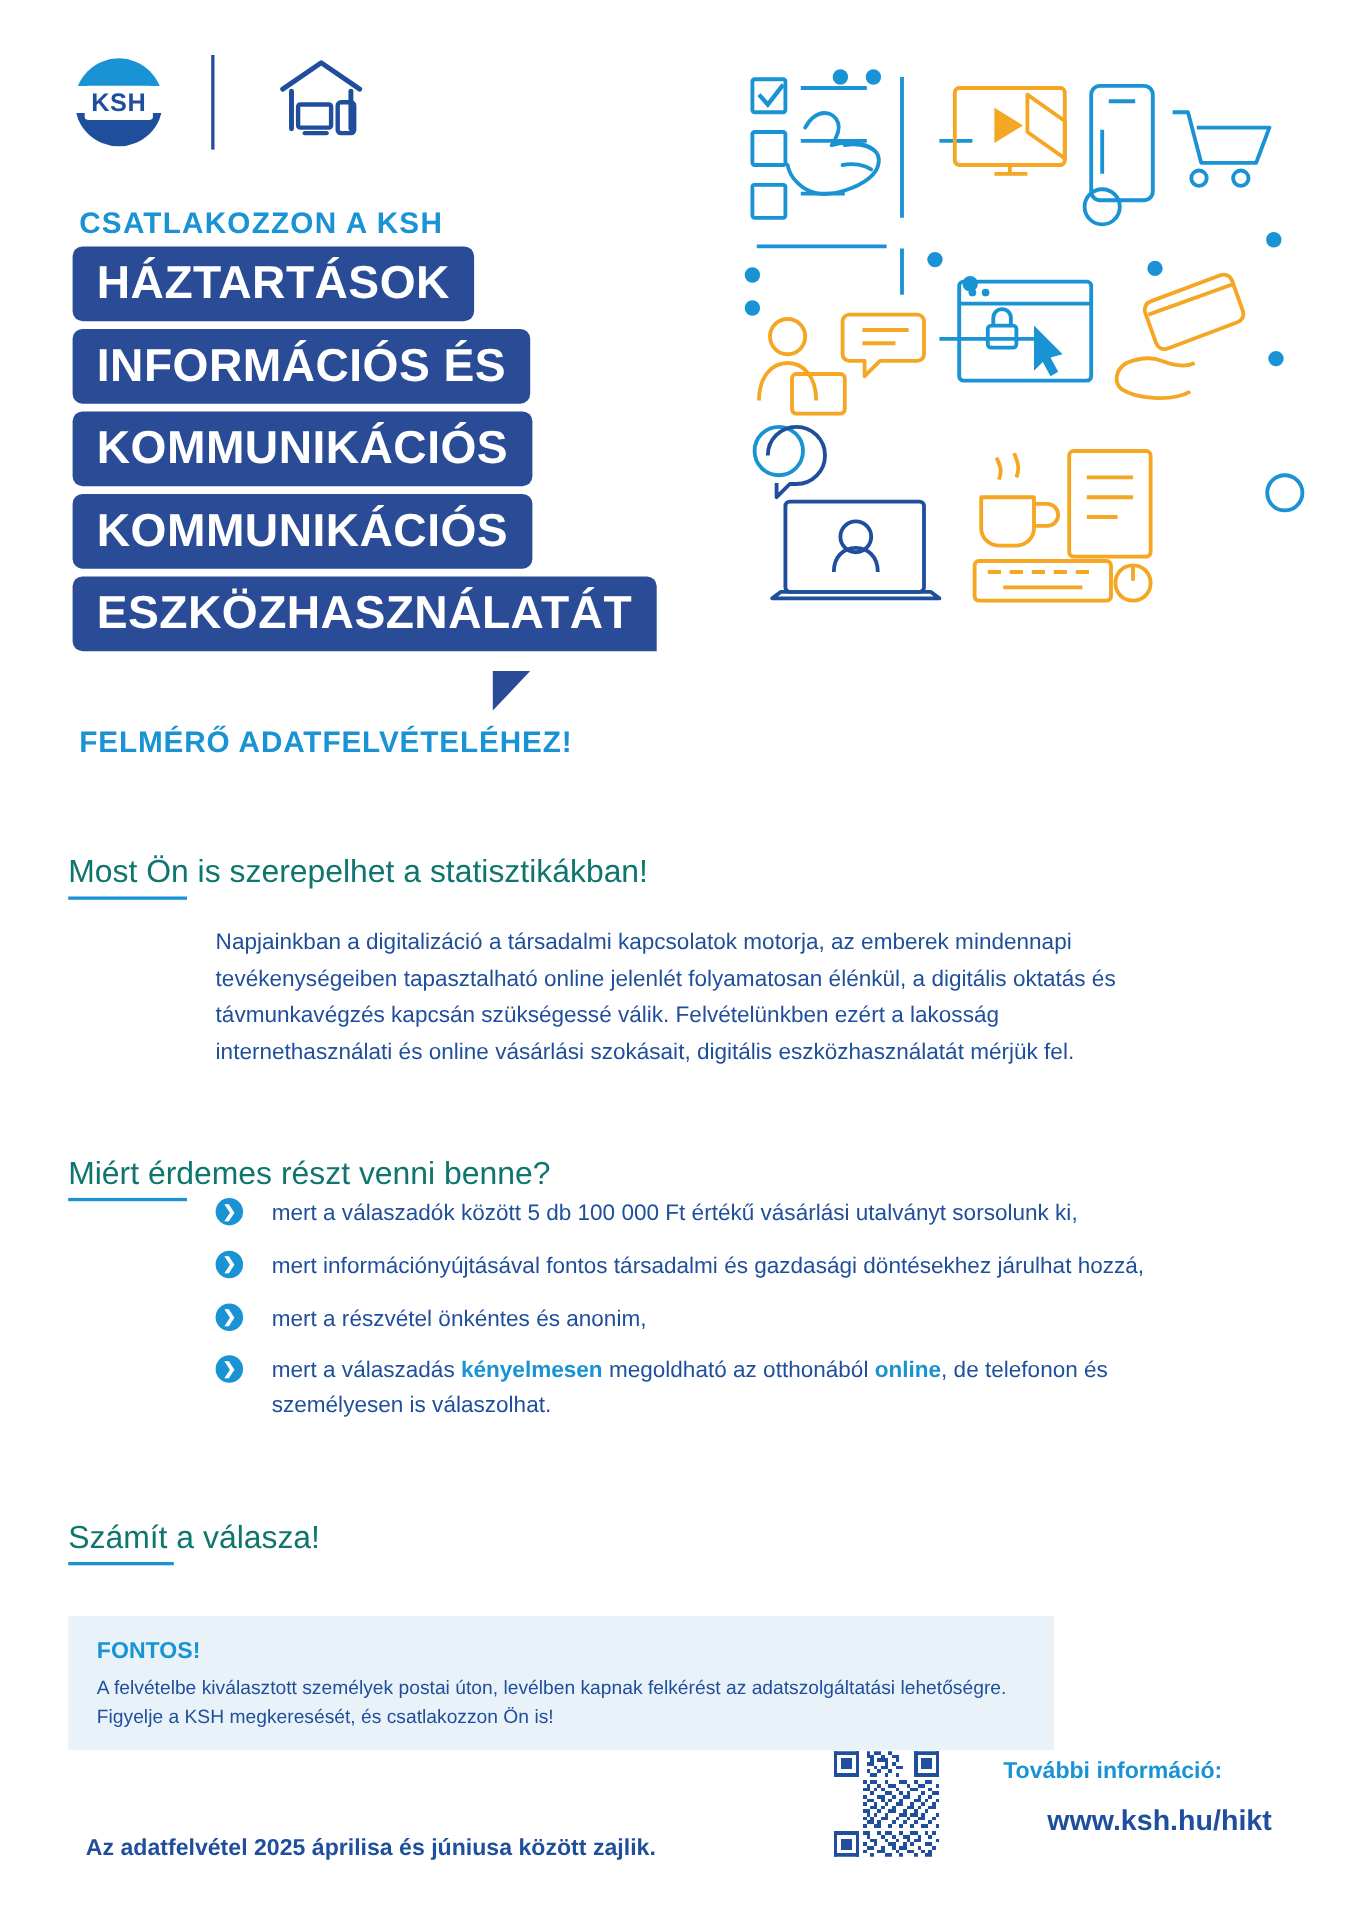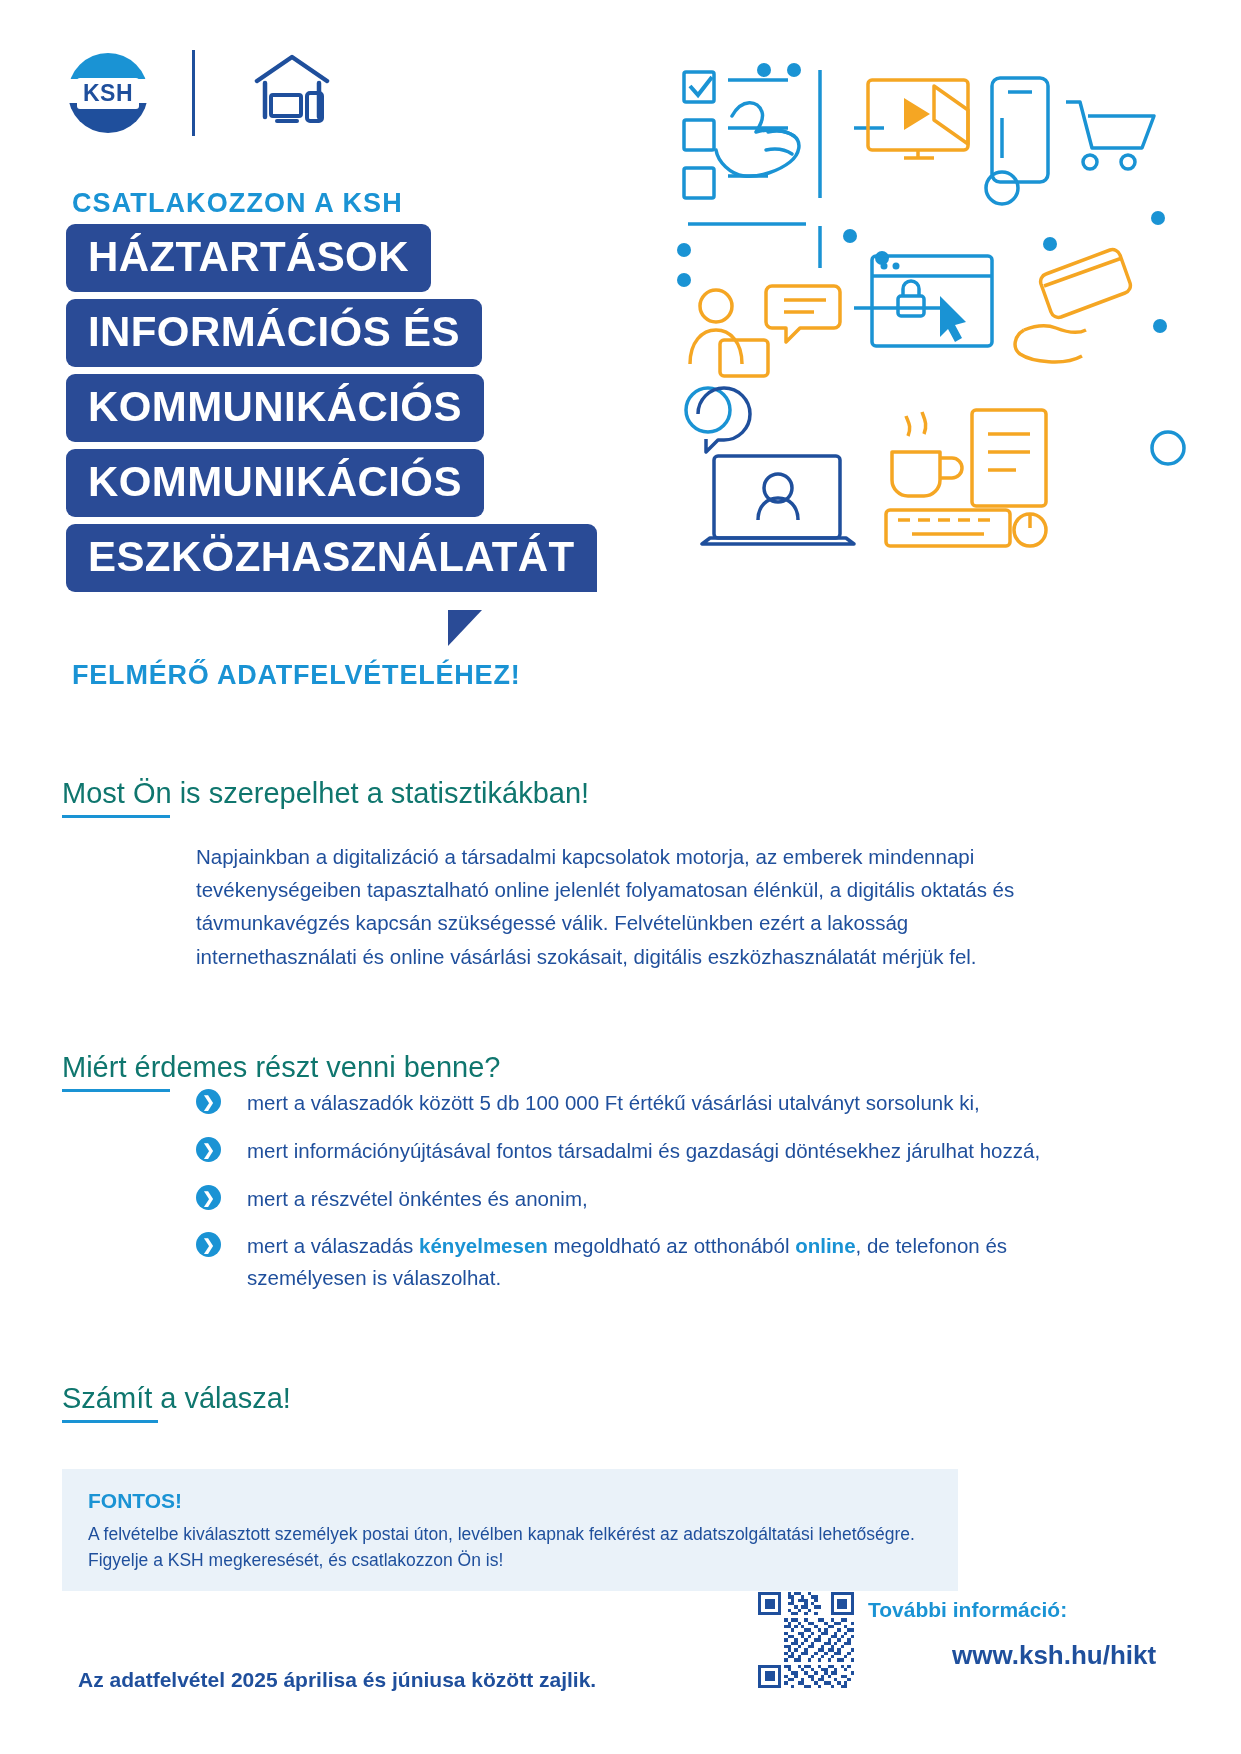--- a/index.html
+++ b/index.html
@@ -232,21 +232,21 @@
   }
   .qr {
     position: absolute;
     left: 758px;
     top: 1592px;
     width: 96px;
     height: 96px;
   }
   .footer-info {
     position: absolute;
-    left: 868px;
+    left: 912px;
     top: 1598px;
     font-size: 21px;
     font-weight: bold;
     color: #1a93d4;
   }
   .footer-url {
     position: absolute;
     left: 912px;
     top: 1640px;
     font-size: 26px;

